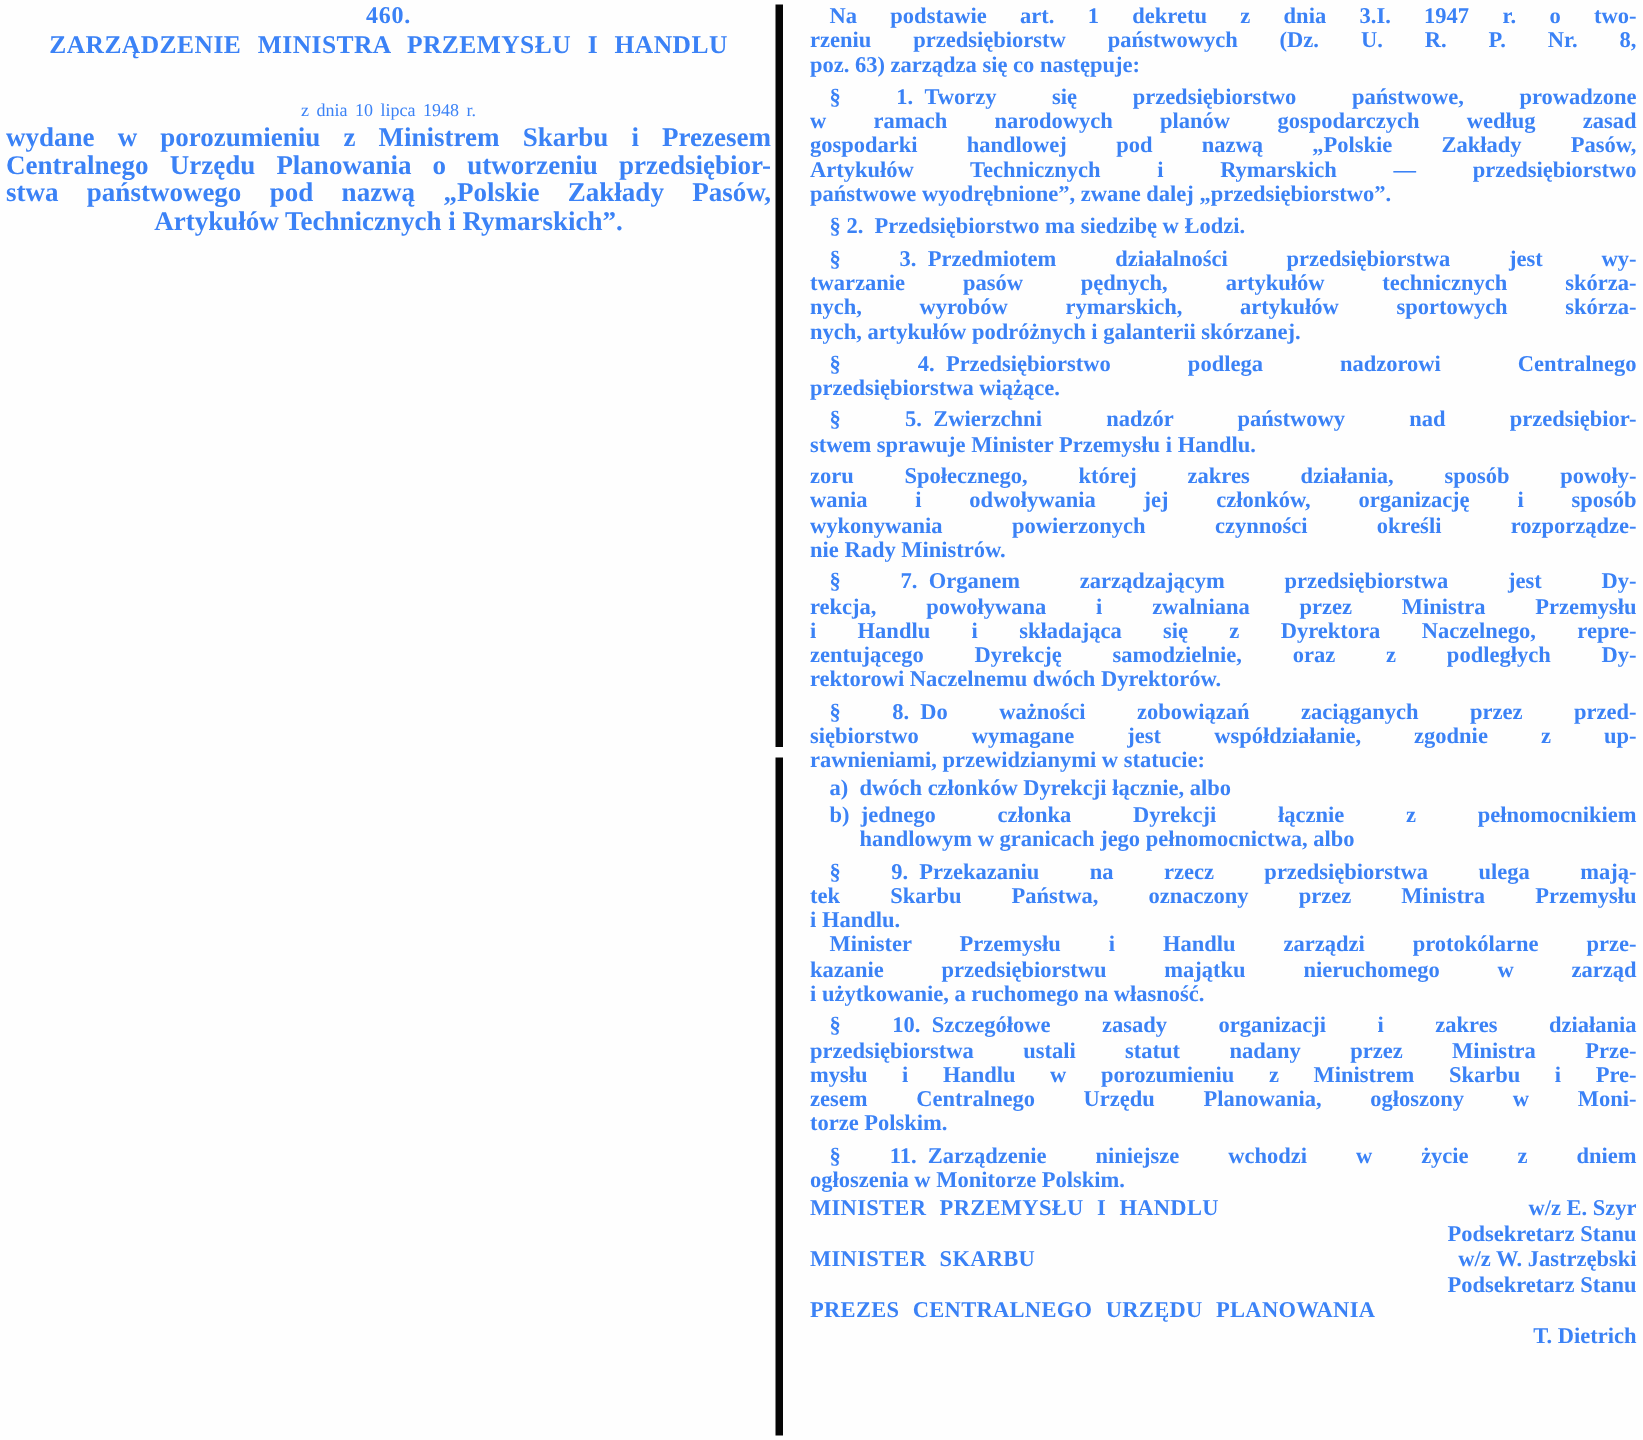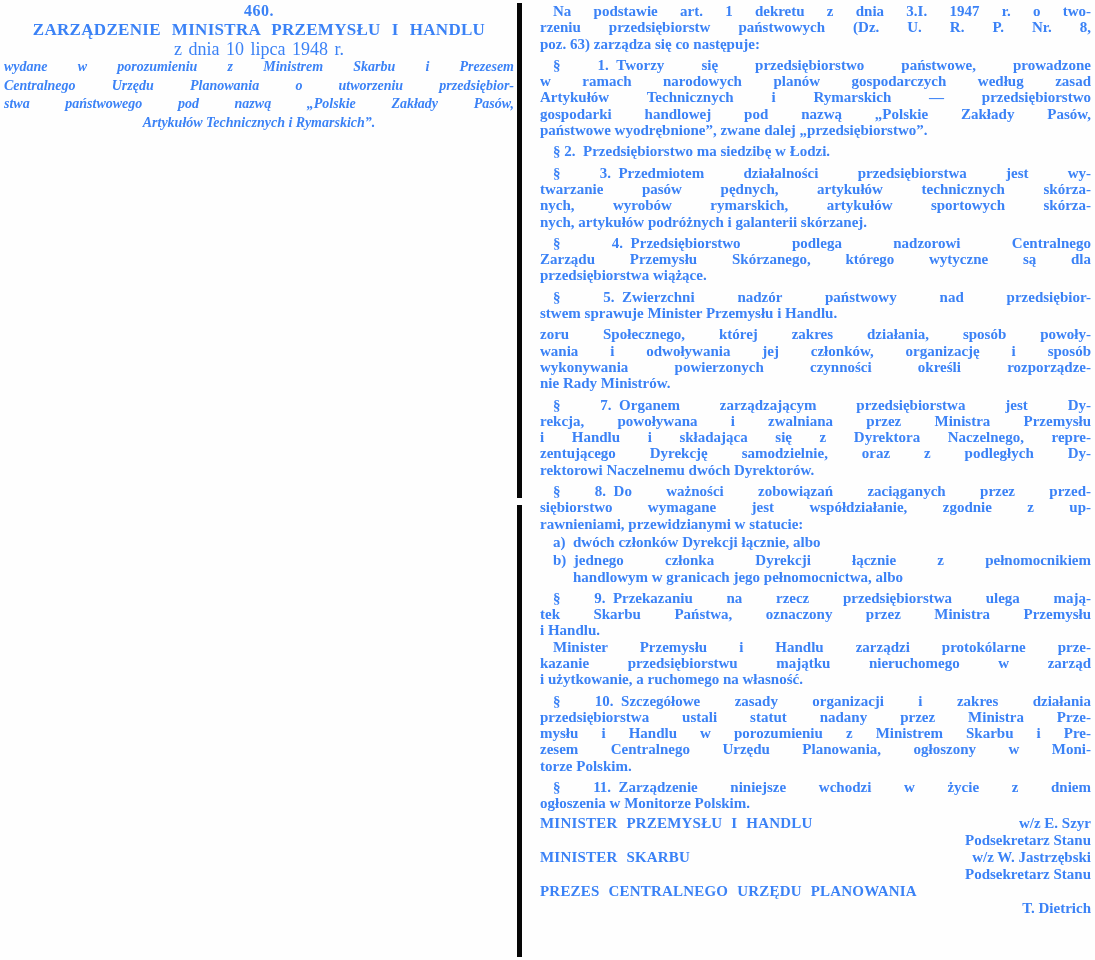--- a/index.html
+++ b/index.html
@@ -15,22 +15,22 @@
   }
   
   .col-left {
     position: absolute;
     left: 4px;
     top: 2px;
     width: 510px;
   }
   .act-number  { text-align: center; font-size: 16px; line-height: 17px; letter-spacing: .5px; }
   .act-title   { text-align: center; font-size: 17px; line-height: 21px; word-spacing: 6.5px; letter-spacing: .3px; }
-  .act-date    { text-align: center; font-size: 18px; line-height: 18px; font-weight: 400; word-spacing: 2px; }
-  .act-subtitle{ font-size: 14px; line-height: 18.5px; font-style: italic; }
+  .act-date    { text-align: center; font-size: 12px; line-height: 18px; font-weight: 400; word-spacing: 2px; margin-top: 24px; }
+  .act-subtitle{ font-size: 18px; line-height: 18.5px; }
   .sline.jl { text-align: justify; text-align-last: justify; text-justify: inter-word; }
   .sline.cl { text-align: center; }
 
   
   .divider-seg { position: absolute; left: 517px; width: 5px; background: #060606; }
   .divider-upper { top: 3px;   height: 495px; }
   .divider-lower { top: 505px; height: 452px; }
 
   
   .col-right {
@@ -78,36 +78,35 @@
   <div class="col-right">
     <div>
         <div class="para">
           <div class="line first j">Na podstawie art. 1 dekretu z dnia 3.I. 1947 r. o two-</div>
           <div class="line j">rzeniu przedsiębiorstw państwowych (Dz. U. R. P. Nr. 8,</div>
           <div class="line">poz. 63) zarządza się co następuje:</div>
         </div>
         <div class="para sect">
           <div class="line first j">§ 1. Tworzy się przedsiębiorstwo państwowe, prowadzone</div>
           <div class="line j">w ramach narodowych planów gospodarczych według zasad</div>
+          <div class="line j">gospodarki handlowej pod nazwą „Polskie Zakłady Pasów,</div>
           <div class="line j">Artykułów Technicznych i Rymarskich — przedsiębiorstwo</div>
-          <div class="line j">gospodarki handlowej pod nazwą „Polskie Zakłady Pasów,</div>
           <div class="line">państwowe wyodrębnione”, zwane dalej „przedsiębiorstwo”.</div>
         </div>
         <div class="para sect">
           <div class="line first">§ 2. Przedsiębiorstwo ma siedzibę w Łodzi.</div>
         </div>
         <div class="para sect">
           <div class="line first j">§ 3. Przedmiotem działalności przedsiębiorstwa jest wy-</div>
           <div class="line j">twarzanie pasów pędnych, artykułów technicznych skórza-</div>
           <div class="line j">nych, wyrobów rymarskich, artykułów sportowych skórza-</div>
           <div class="line">nych, artykułów podróżnych i galanterii skórzanej.</div>
         </div>
         <div class="para sect">
           <div class="line first j">§ 4. Przedsiębiorstwo podlega nadzorowi Centralnego</div>
-          <div class="line j">Zarządu Przemysłu Skórzanego, którego wytyczne są dla</div>
           <div class="line">przedsiębiorstwa wiążące.</div>
         </div>
         <div class="para sect">
           <div class="line first j">§ 5. Zwierzchni nadzór państwowy nad przedsiębior-</div>
           <div class="line">stwem sprawuje Minister Przemysłu i Handlu.</div>
         </div>
         <div class="para sect">
           <div class="line j">zoru Społecznego, której zakres działania, sposób powoły-</div>
           <div class="line j">wania i odwoływania jej członków, organizację i sposób</div>
           <div class="line j">wykonywania powierzonych czynności określi rozporządze-</div>

